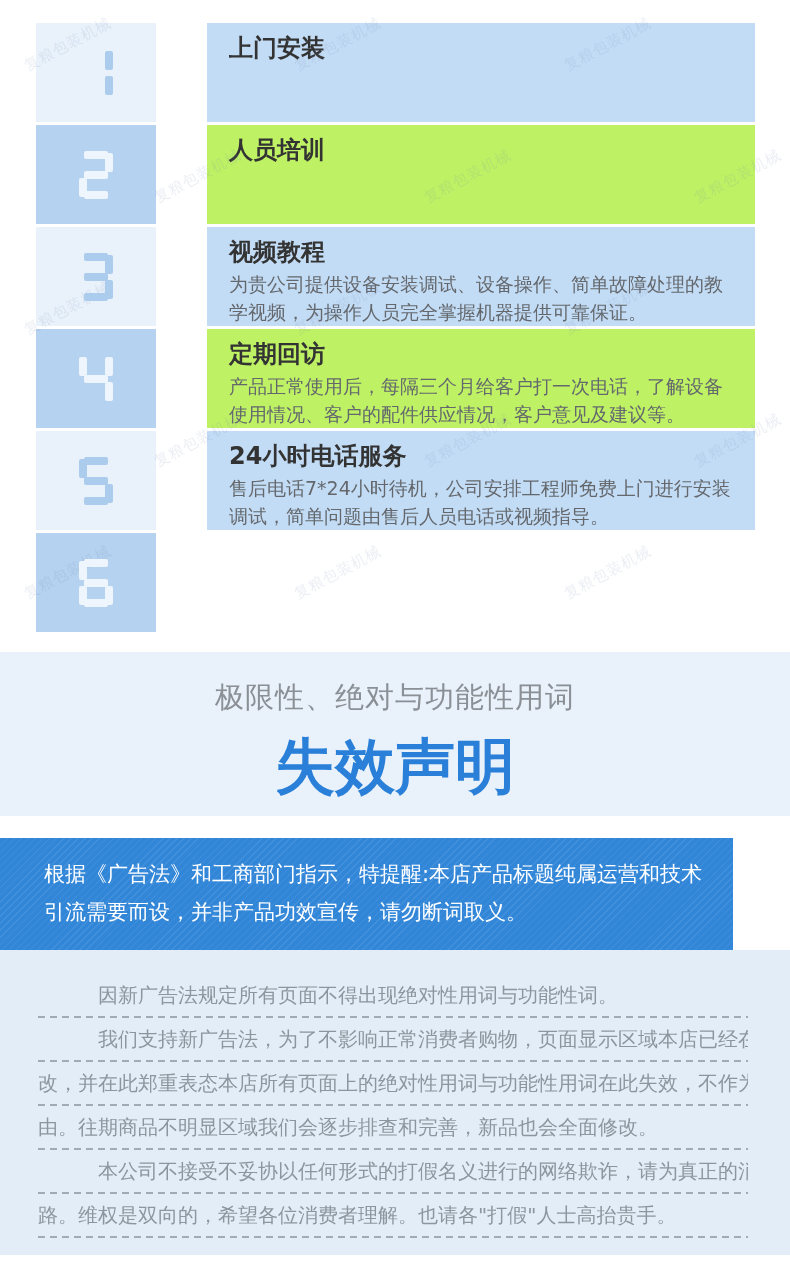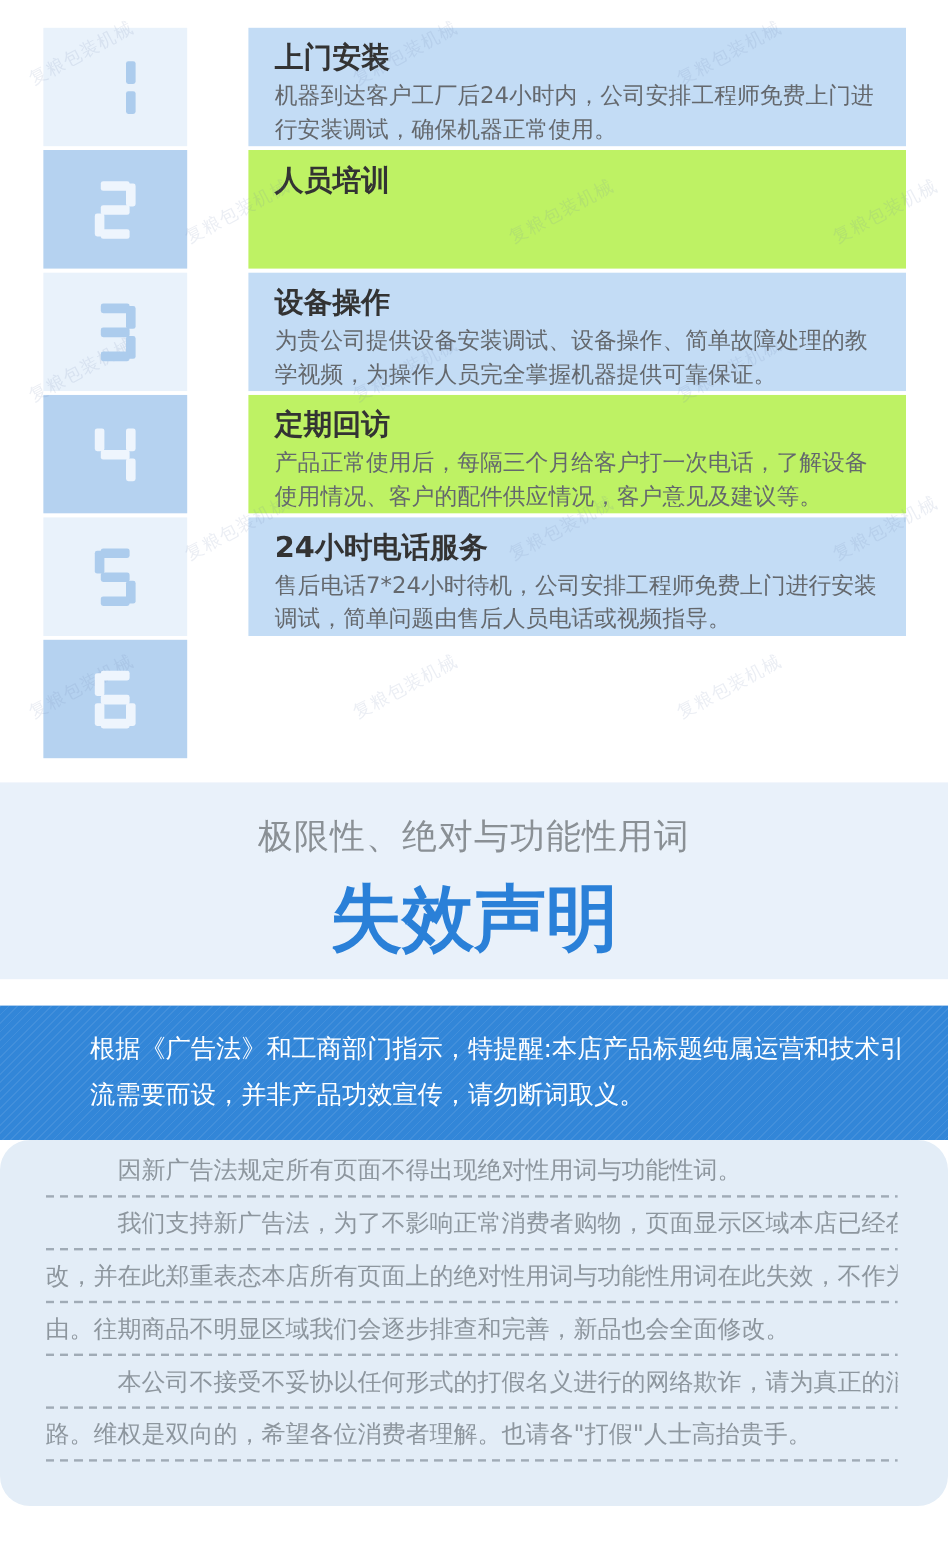--- a/index.html
+++ b/index.html
@@ -33,28 +33,28 @@
   .sb { right:0; top:2px; width:8px; height:19px; }
   .se { left:0; bottom:2px; width:8px; height:19px; }
   .sc { right:0; bottom:2px; width:8px; height:19px; }
 
   
   .disc-head { position:absolute; top:652px; left:0; width:790px; height:164px; background:#e9f1fa; text-align:center; padding-top:28px; }
   .disc-sub { font-size:29px; color:#8a9095; letter-spacing:1px; line-height:35px; }
   .disc-title { font-size:60px; font-weight:bold; color:#2a80d8; line-height:70px; margin-top:16px; }
 
   
-  .banner { position:absolute; top:838px; left:0; width:790px; height:112px;
+  .banner { position:absolute; top:838px; left:0; width:733px; height:112px;
             background-color:#3286d8;
             background-image:repeating-linear-gradient(135deg, rgba(255,255,255,0.08) 0 1px, rgba(255,255,255,0) 1px 5px);
-            padding:17px 30px 0 75px; }
+            padding:17px 30px 0 44px; }
   .banner p { color:#ffffff; font-size:21px; line-height:38px; }
 
   
-  .notes { position:absolute; top:950px; left:0; width:790px; height:305px; background:#e3edf7; padding:4px 42px 0 38px;border-radius:25px; }
+  .notes { position:absolute; top:950px; left:0; width:790px; height:305px; background:#e3edf7; padding:24px 42px 0 38px; }
   .note-line { height:42px; display:flex; align-items:center; font-size:20px; color:#8d969e; white-space:nowrap; overflow:hidden; }
   .note-line.indent { padding-left:60px; }
   .dash { height:2px; background:repeating-linear-gradient(90deg, #a0abb6 0 7px, rgba(0,0,0,0) 7px 12px); }
 </style>
 </head>
 <body>
 
 <div class="page">
 
   <section class="services">
@@ -78,21 +78,20 @@
 
     <div class="service-row row-odd">
       <div class="num-cell">
         <div class="digit" data-digit="1">
           <i class="sg-el sb"></i>
             <i class="sg-el sc"></i>
         </div>
       </div>
       <div class="text-cell">
         <div class="svc-title">上门安装</div>
-        <div class="svc-body">机器到达客户工厂后24小时内，公司安排工程师免费上门进行安装调试，确保机器正常使用。</div>
       </div>
     </div>
 
     <div class="service-row row-even">
       <div class="num-cell">
         <div class="digit" data-digit="2">
           <i class="sg-el sa"></i>
             <i class="sg-el sb"></i>
             <i class="sg-el sd"></i>
             <i class="sg-el se"></i>
@@ -108,21 +107,21 @@
       <div class="num-cell">
         <div class="digit" data-digit="3">
           <i class="sg-el sa"></i>
             <i class="sg-el sb"></i>
             <i class="sg-el sc"></i>
             <i class="sg-el sd"></i>
             <i class="sg-el sgm"></i>
         </div>
       </div>
       <div class="text-cell">
-        <div class="svc-title">设备操作</div>
+        <div class="svc-title">视频教程</div>
         <div class="svc-body">为贵公司提供设备安装调试、设备操作、简单故障处理的教学视频，为操作人员完全掌握机器提供可靠保证。</div>
       </div>
     </div>
 
     <div class="service-row row-even">
       <div class="num-cell">
         <div class="digit" data-digit="4">
           <i class="sg-el sb"></i>
             <i class="sg-el sc"></i>
             <i class="sg-el sf"></i>

